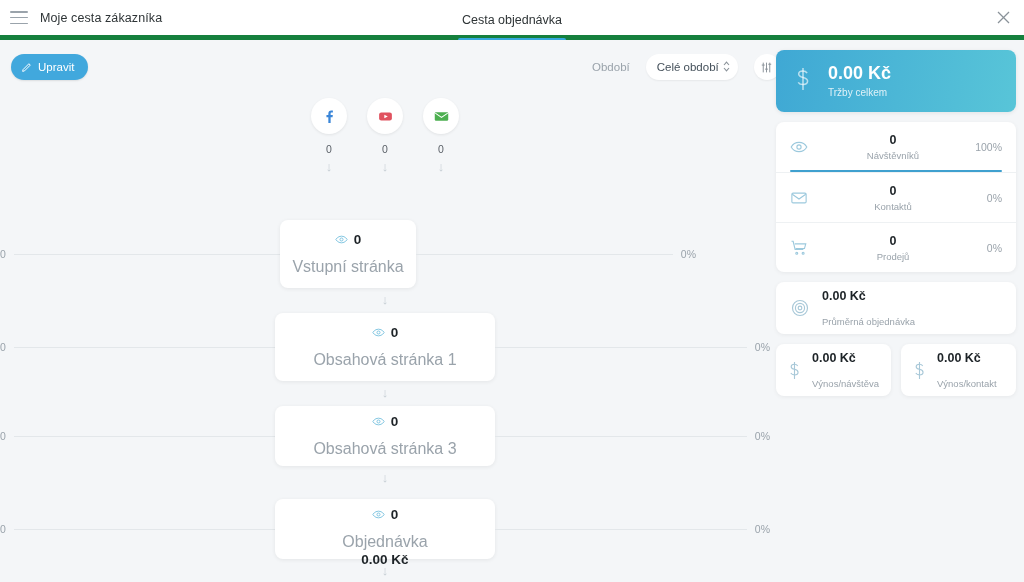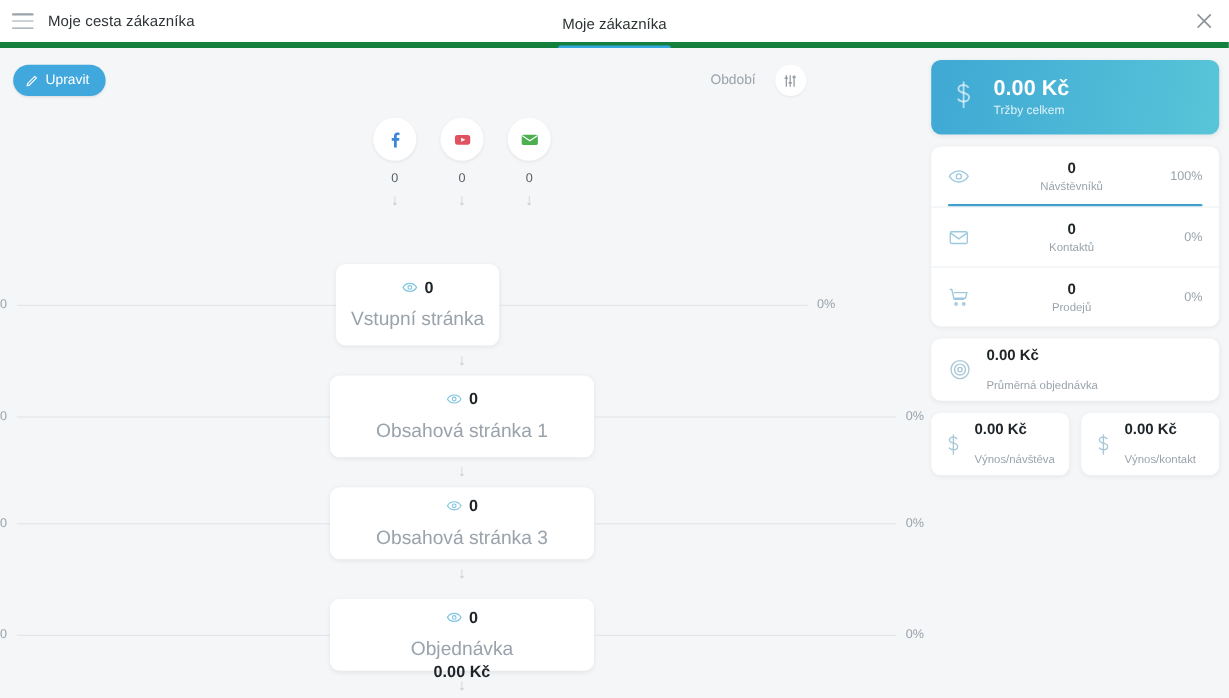--- a/index.html
+++ b/index.html
@@ -169,21 +169,21 @@
 <div class="topbar">
   <div class="hamburger">
     <span></span>
       <span></span>
       <span></span>
   </div>
   <div class="app-title">Moje cesta zákazníka</div>
 
   <div class="tabs">
     <div class="tab active">
-      <span>Moje zákazníka</span>
+      <span>Cesta objednávka</span>
     </div>
   </div>
 
   <div class="close-btn">
     <svg width="13" height="13" viewBox="0 0 13 13" fill="none" stroke="currentColor" stroke-width="1.3">
       <line x1="1" y1="1" x2="12" y2="12"></line>
         <line x1="12" y1="1" x2="1" y2="12"></line>
     </svg>
   </div>
 </div>
@@ -192,20 +192,29 @@
 
   <button class="edit-btn">
     <svg width="11" height="11" viewBox="0 0 16 16" fill="none" stroke="currentColor" stroke-width="1.4">
       <path d="M11.5 2.5l2 2L5 13l-2.6.6L3 11z"></path>
     </svg>
     <span>Upravit</span>
   </button>
 
   <div class="period-wrap">
     <span class="period-label">Období</span>
+    <div class="period-select">
+      <span>Celé období</span>
+      <span class="caret">
+        <svg width="7" height="11" viewBox="0 0 7 11" fill="none" stroke="currentColor" stroke-width="1.1">
+          <path d="M1 4L3.5 1.2 6 4"></path>
+            <path d="M1 7L3.5 9.8 6 7"></path>
+        </svg>
+      </span>
+    </div>
     <div class="filter-btn">
       <svg width="13" height="13" viewBox="0 0 16 16" fill="none" stroke="currentColor" stroke-width="1.2">
         <line x1="4" y1="2" x2="4" y2="14"></line>
           <line x1="8" y1="2" x2="8" y2="14"></line>
           <line x1="12" y1="2" x2="12" y2="14"></line>
         <line x1="2.2" y1="5" x2="5.8" y2="5"></line>
           <line x1="6.2" y1="10" x2="9.8" y2="10"></line>
           <line x1="10.2" y1="4" x2="13.8" y2="4"></line>
       </svg>
     </div>

